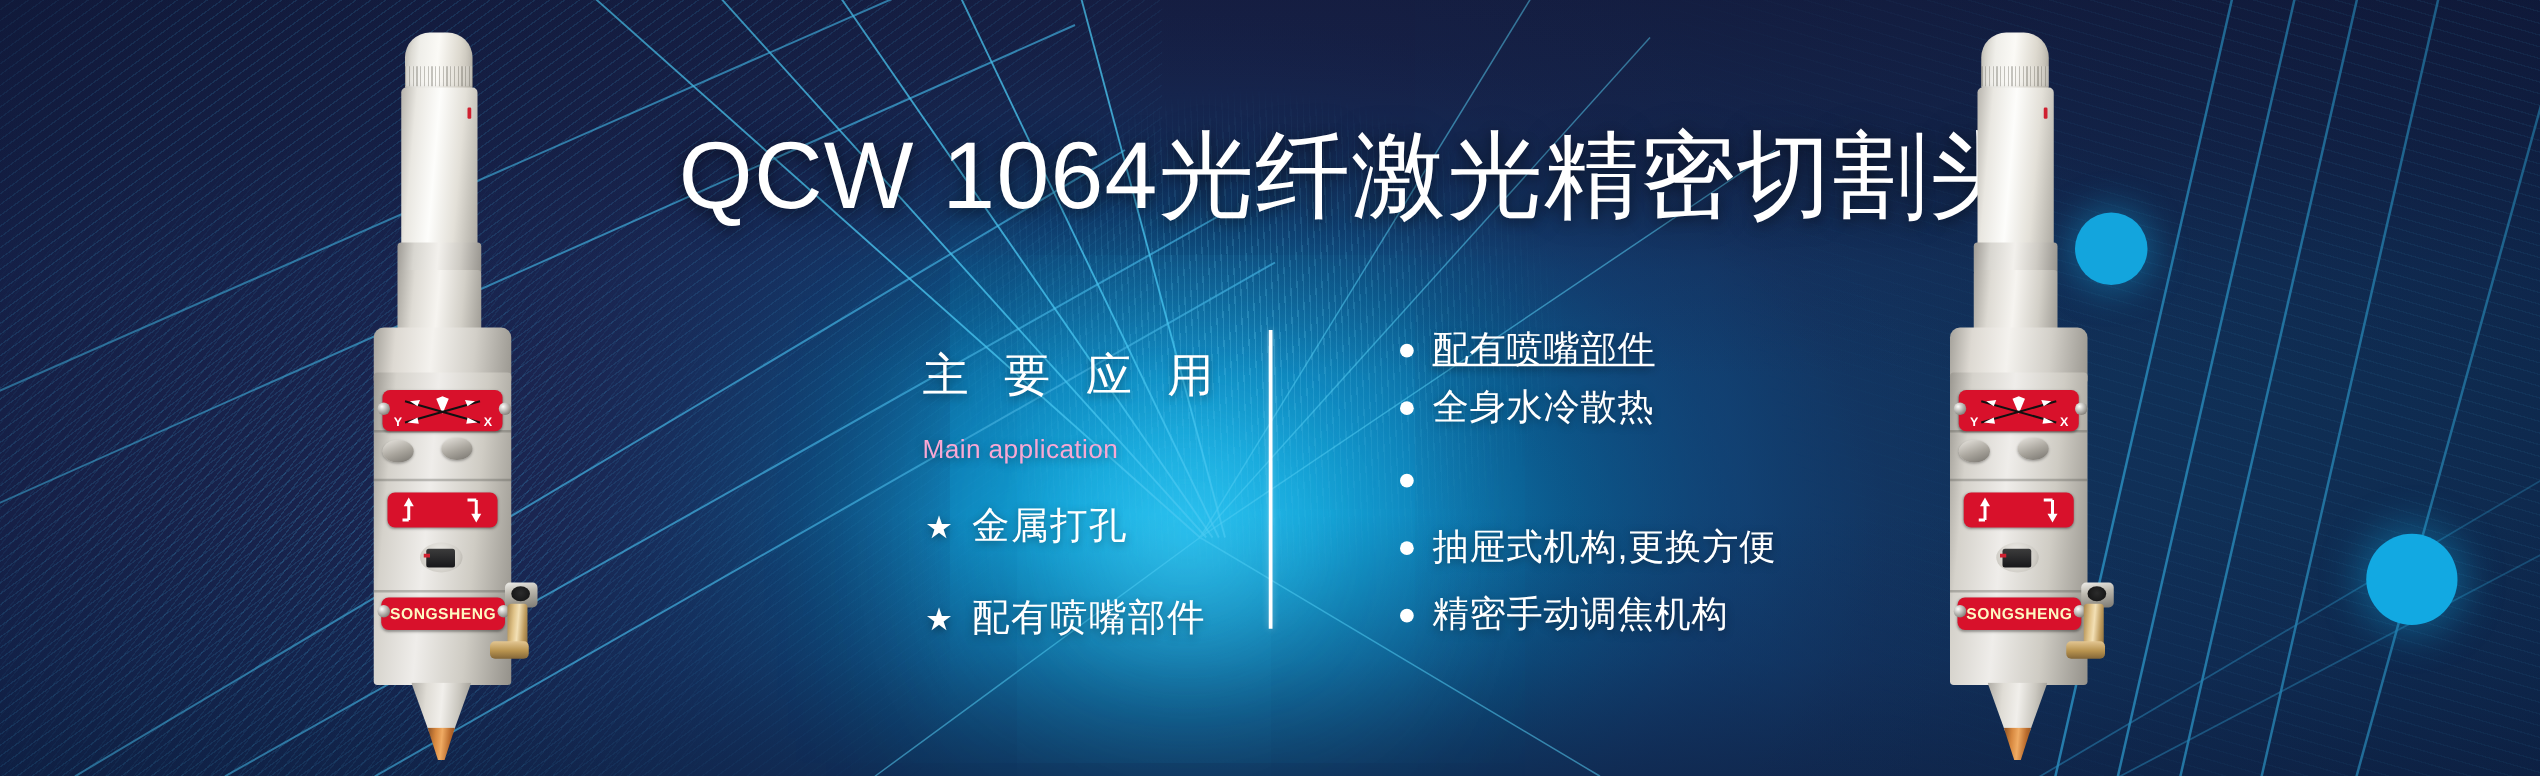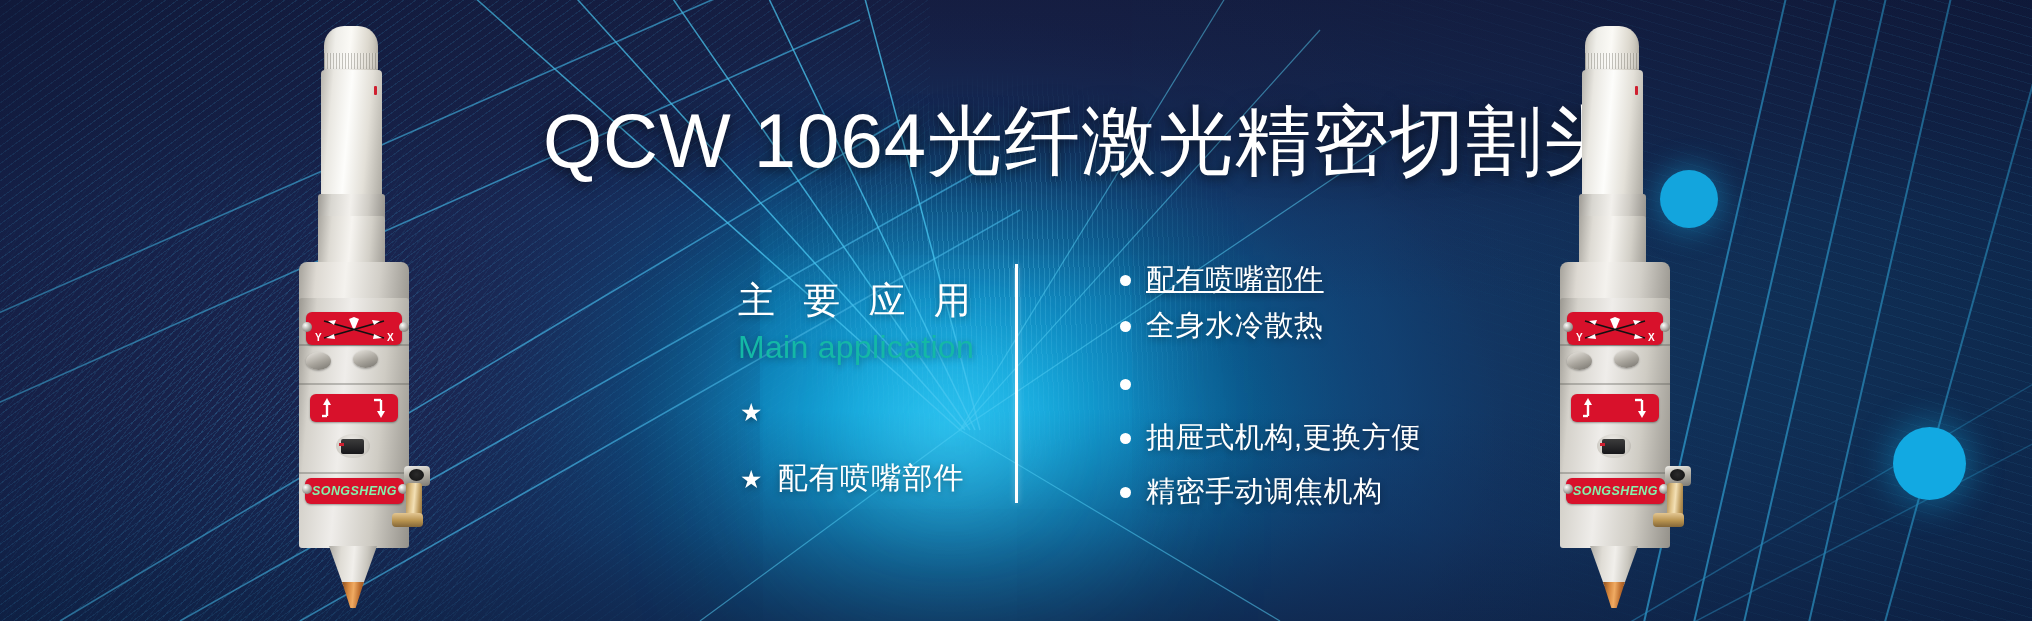--- a/index.html
+++ b/index.html
@@ -101,21 +101,21 @@
     text-shadow:0 3px 10px rgba(0,0,0,.45),0 0 26px rgba(0,0,0,.28);
   }
 
   
   .app-block{position:absolute;left:738px;top:276px;}
   .app-cn{
     font-size:37px;color:#ffffff;letter-spacing:9px;font-weight:400;
     text-shadow:0 2px 7px rgba(0,0,0,.38);
   }
   .app-en{
-    margin-top:3px;font-size:32px;color:#14b8a6;font-weight:400;letter-spacing:.3px;
+    margin-top:22px;font-size:21px;color:#f9a8d4;font-weight:400;letter-spacing:.3px;
     text-shadow:0 2px 7px rgba(0,0,0,.35);
   }
   .star-list{position:absolute;left:740px;top:400px;}
   .star-row{
     display:flex;align-items:baseline;margin-bottom:33px;
     font-size:30px;color:#ffffff;letter-spacing:1.2px;
     text-shadow:0 2px 7px rgba(0,0,0,.38);
   }
   .star-row .star{font-size:25px;margin-right:14px;line-height:1;color:#ffffff;}
 
@@ -187,23 +187,22 @@
     position:absolute;background:#d8112b;border-radius:6px;
     box-shadow:0 1px 2px rgba(0,0,0,.35);
   }
   .h-label.xy{left:30px;top:286px;width:96px;height:33px;}
   .h-label.arrows{left:34px;top:368px;width:88px;height:28px;}
   .h-label.brand{
     left:29px;top:452px;width:99px;height:26px;
     display:flex;align-items:center;justify-content:center;
   }
   .brand-text{
-    color:#86efac;font-size:12.5px;font-weight:700;letter-spacing:.4px;
+    color:#fef9c3;font-size:12.5px;font-weight:700;letter-spacing:.4px;
     font-family:"Liberation Sans",sans-serif;
-    font-style:italic;
   }
   .xy-svg,.ar-svg{position:absolute;left:0;top:0;width:100%;height:100%;}
 
   .h-screw{
     position:absolute;width:10px;height:10px;border-radius:50%;
     background:radial-gradient(circle at 35% 32%,#fdfdfb,#8d8a84 70%,#5d5b56);
   }
   .h-screw.a{left:26px;top:296px;} .h-screw.b{left:123px;top:296px;}
   .h-screw.e{left:26px;top:458px;} .h-screw.f{left:122px;top:458px;}
 
@@ -318,20 +317,21 @@
   <div class="title">QCW 1064光纤激光精密切割头</div>
 
   <div class="app-block">
     <div class="app-cn">主 要 应 用</div>
     <div class="app-en">Main application</div>
   </div>
 
   <div class="star-list">
     <div class="star-row">
       <span class="star">★</span>
+      <span>金属打孔</span>
     </div>
     <div class="star-row">
       <span class="star">★</span>
       <span>配有喷嘴部件</span>
     </div>
   </div>
 
   <div class="divider"></div>
 
   <div class="feature-list">

